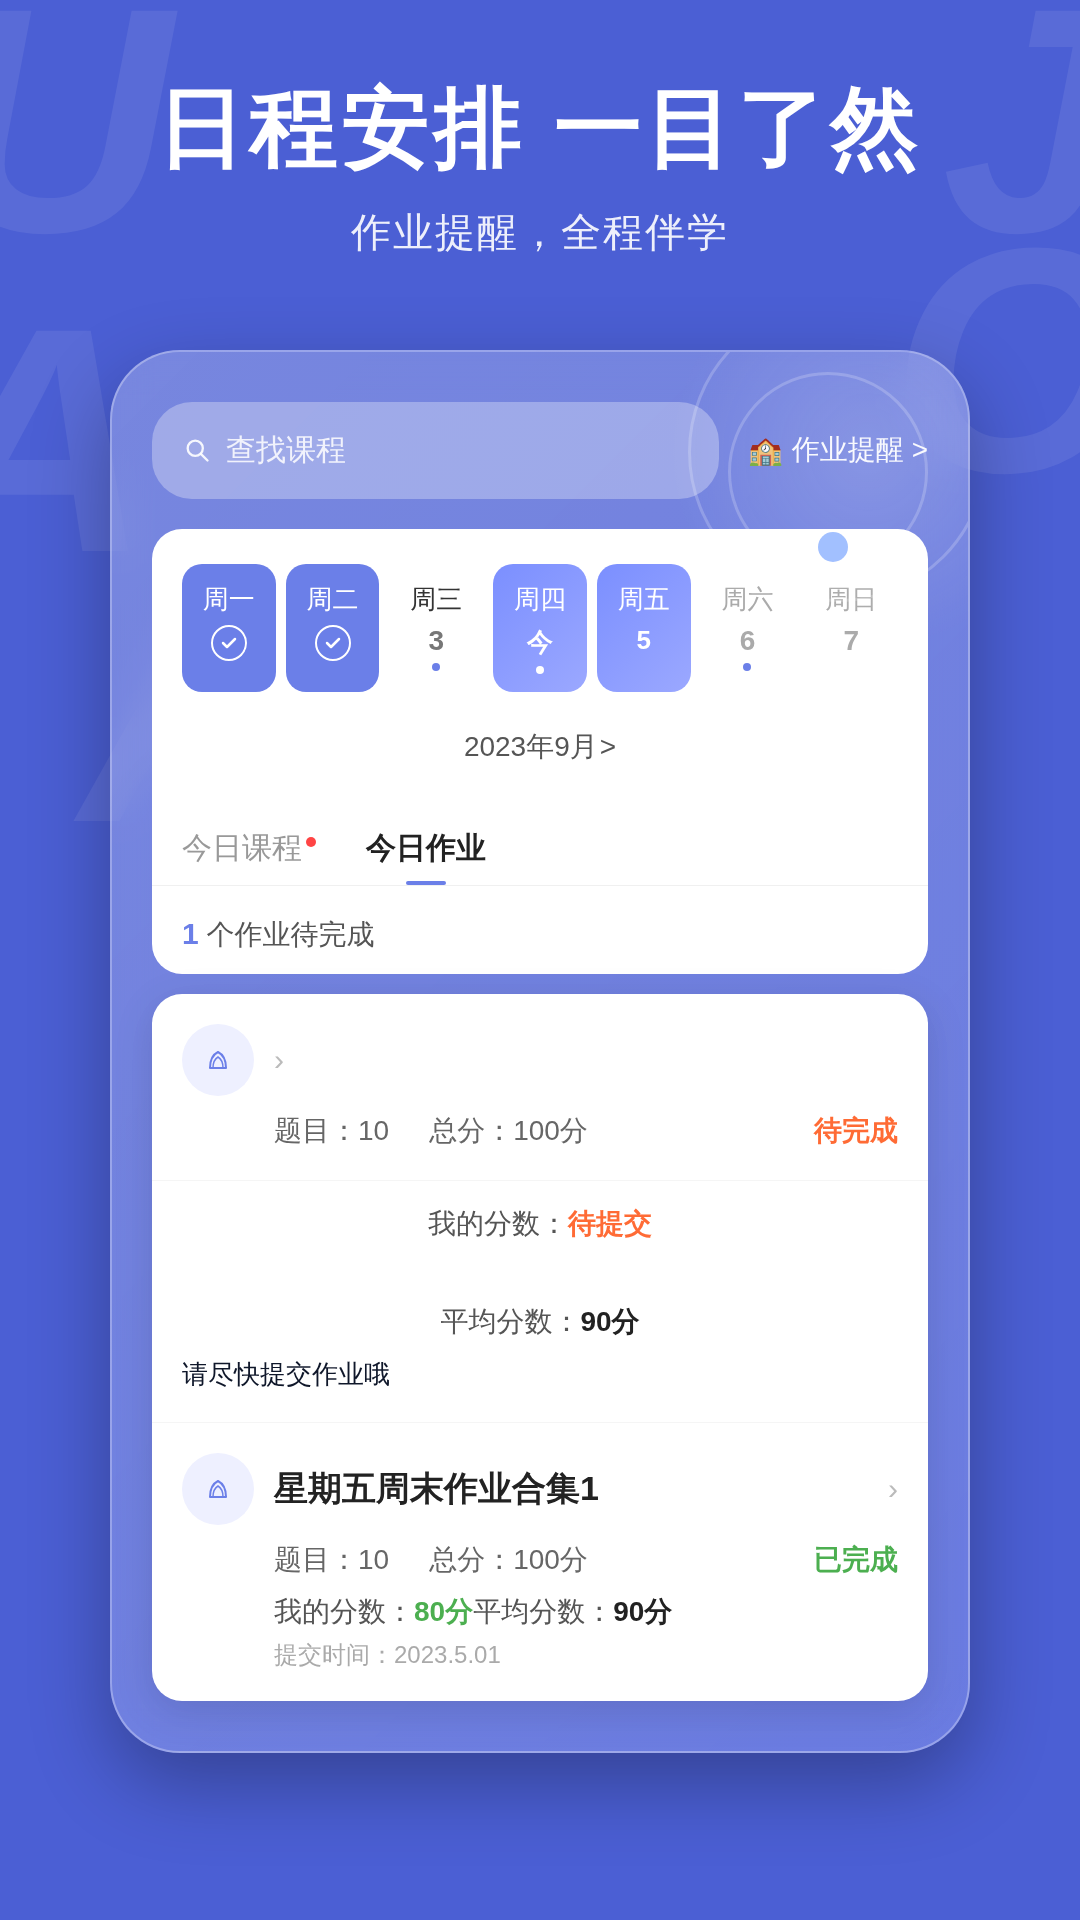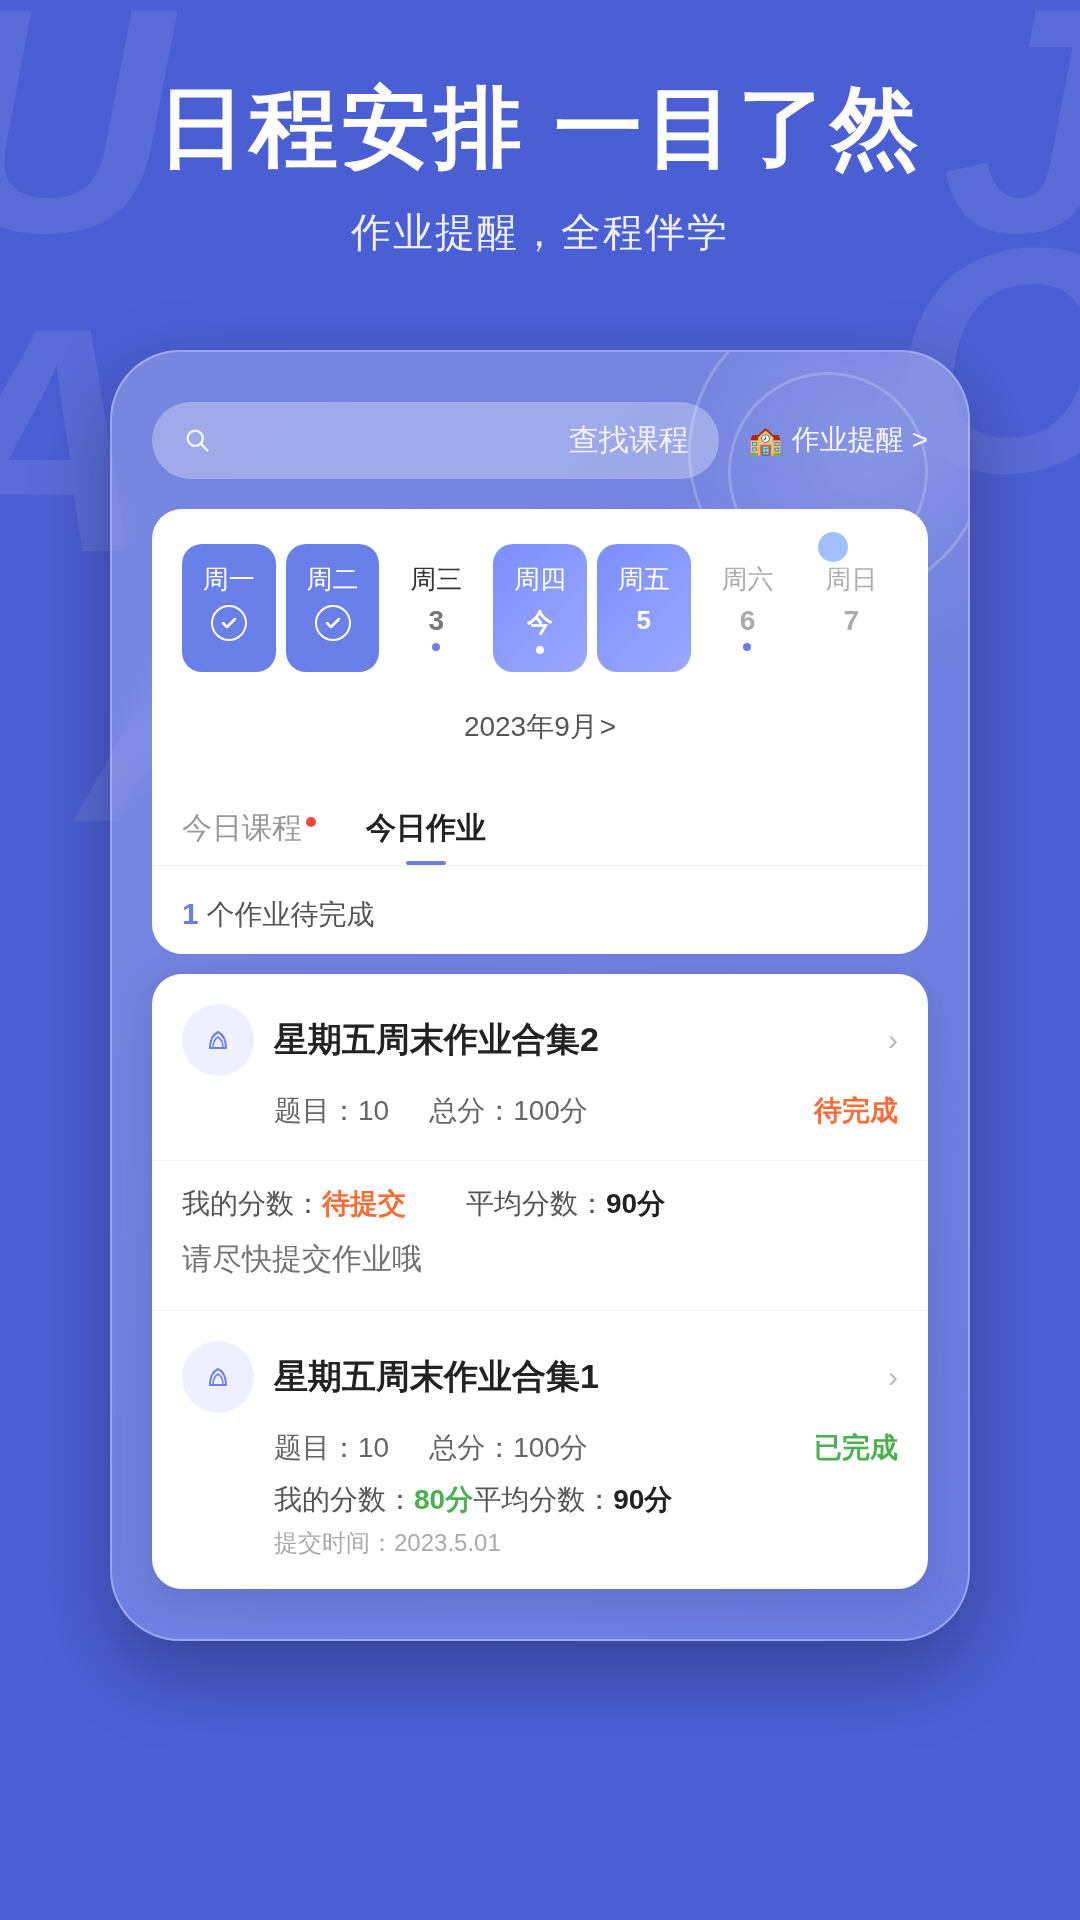--- a/index.html
+++ b/index.html
@@ -109,26 +109,25 @@
       justify-content: space-between;
       margin-bottom: 30px;
       position: relative;
       z-index: 2;
     }
 
     .search-input-wrap {
       flex: 1;
       background: rgba(255,255,255,0.3);
       border-radius: 40px;
-      padding: 18px 30px;
+      padding: 28px 30px;
       display: flex;
       align-items: center;
       gap: 14px;
       margin-right: 30px;
-      justify-content: space-between;
     }
 
     .search-icon-circle {
       width: 30px;
       height: 30px;
       display: flex;
       align-items: center;
       justify-content: center;
     }
 
@@ -388,35 +387,36 @@
       border-bottom: 1px solid #f5f5f5;
     }
 
     .score-row {
       display: flex;
       align-items: center;
       gap: 60px;
       font-size: 28px;
       color: #555;
       margin-bottom: 16px;
+      flex-direction: column;
     }
 
     .score-val-pending {
       color: #FF6B35;
       font-weight: 700;
     }
 
     .score-val-num {
       color: #222;
       font-weight: 700;
     }
 
     .score-hint {
-      font-size: 30px;
-      color: #737373;
+      font-size: 26px;
+      color: #0f172a;
     }
 
     .score-row-2 {
       display: flex;
       align-items: center;
       font-size: 28px;
       color: #555;
       margin-top: 14px;
       padding-left: 92px;
     }
@@ -551,21 +551,20 @@
       <div class="hw-card">
         <div class="hw-card-header">
           <div class="hw-icon-wrap">
             <svg viewBox="0 0 36 36" fill="none">
               <rect width="36" height="36" rx="18" fill="#EEF0FF"></rect>
               <path d="M10 26 Q10 14 18 10 Q26 14 26 26" stroke="#6B7FE8" stroke-width="2" fill="none"></path>
               <path d="M13 26 Q13 18 18 15 Q23 18 23 26" stroke="#6B7FE8" stroke-width="1.5" fill="none"></path>
               <line x1="10" y1="26" x2="26" y2="26" stroke="#6B7FE8" stroke-width="2" stroke-linecap="round"></line>
             </svg>
           </div>
-          <span class="hw-title">星期五周末作业合集2</span>
           <span class="hw-arrow">›</span>
         </div>
         <div class="hw-meta">
           <span>题目：<span>10</span></span>
           <span>总分：<span>100分</span></span>
           <span class="hw-status-pending">待完成</span>
         </div>
       </div>
 
       <div class="score-section">

